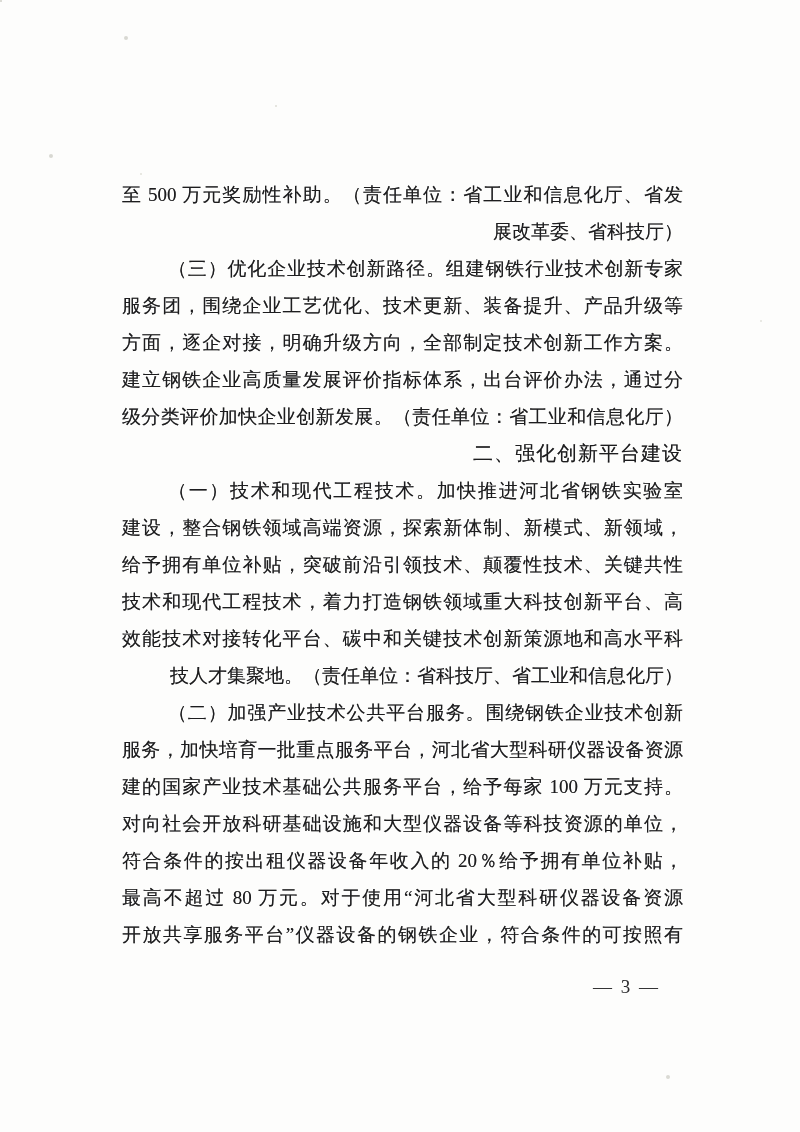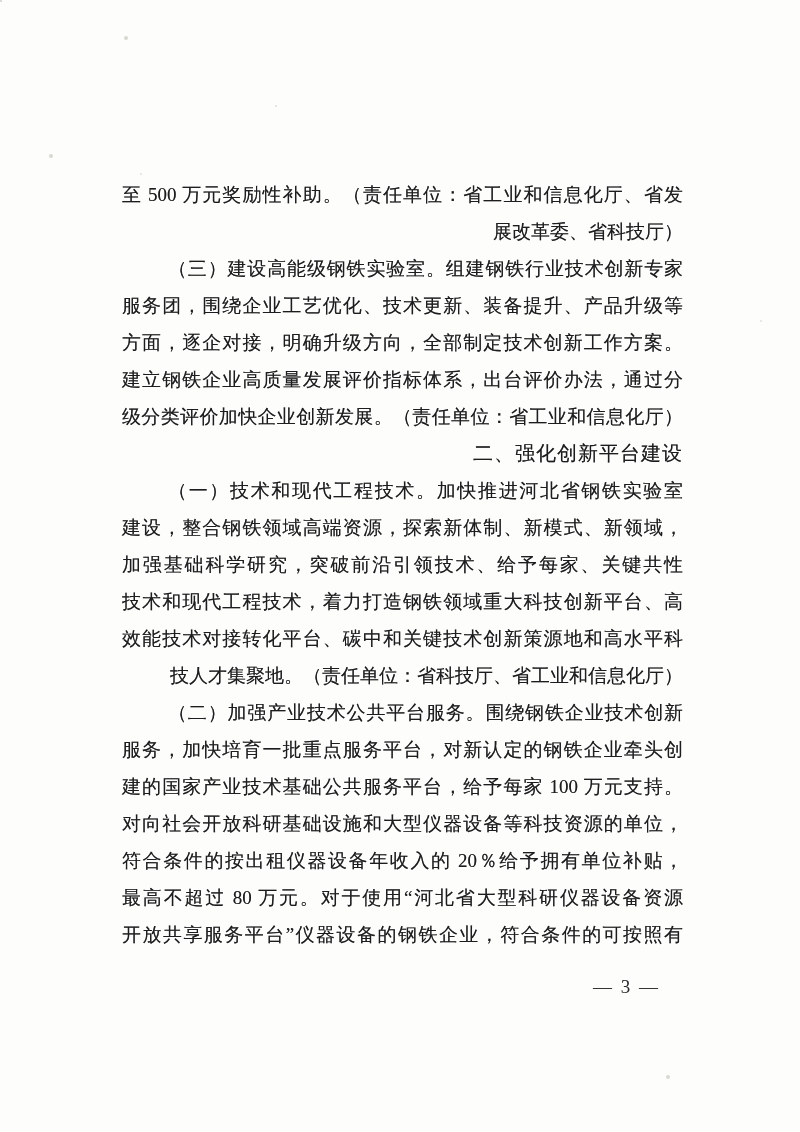--- a/index.html
+++ b/index.html
@@ -78,34 +78,34 @@
 </head>
 <body>
 
 <div class="page">
   <div class="scan-noise"></div>
 
   <main class="doc-body">
 
   <div class="line fill">至 500 万元奖励性补助。（责任单位：省工业和信息化厅、省发</div>
       <div class="line">展改革委、省科技厅）</div>
-      <div class="line fill indent">（三）建设高能级钢铁实验室。组建钢铁行业技术创新专家</div>
+      <div class="line fill indent">（三）优化企业技术创新路径。组建钢铁行业技术创新专家</div>
       <div class="line fill">服务团，围绕企业工艺优化、技术更新、装备提升、产品升级等</div>
       <div class="line fill">方面，逐企对接，明确升级方向，全部制定技术创新工作方案。</div>
       <div class="line fill">建立钢铁企业高质量发展评价指标体系，出台评价办法，通过分</div>
       <div class="line fill">级分类评价加快企业创新发展。（责任单位：省工业和信息化厅）</div>
       <div class="line heading">二、强化创新平台建设</div>
       <div class="line fill indent">（一）技术和现代工程技术。加快推进河北省钢铁实验室</div>
       <div class="line fill">建设，整合钢铁领域高端资源，探索新体制、新模式、新领域，</div>
-      <div class="line fill">加强基础科学研究，突破前沿引领技术、给予每家、关键共性</div>
+      <div class="line fill">给予拥有单位补贴，突破前沿引领技术、颠覆性技术、关键共性</div>
       <div class="line fill">技术和现代工程技术，着力打造钢铁领域重大科技创新平台、高</div>
       <div class="line fill">效能技术对接转化平台、碳中和关键技术创新策源地和高水平科</div>
       <div class="line">技人才集聚地。（责任单位：省科技厅、省工业和信息化厅）</div>
       <div class="line fill indent">（二）加强产业技术公共平台服务。围绕钢铁企业技术创新</div>
-      <div class="line fill">服务，加快培育一批重点服务平台，对新认定的钢铁企业牵头创</div>
+      <div class="line fill">服务，加快培育一批重点服务平台，河北省大型科研仪器设备资源</div>
       <div class="line fill">建的国家产业技术基础公共服务平台，给予每家 100 万元支持。</div>
       <div class="line fill">对向社会开放科研基础设施和大型仪器设备等科技资源的单位，</div>
       <div class="line fill">符合条件的按出租仪器设备年收入的 20％给予拥有单位补贴，</div>
       <div class="line fill">最高不超过 80 万元。对于使用“河北省大型科研仪器设备资源</div>
       <div class="line fill">开放共享服务平台”仪器设备的钢铁企业，符合条件的可按照有</div>
     </main>
 
   <div class="page-number">— 3 —</div>
 </div>
 

